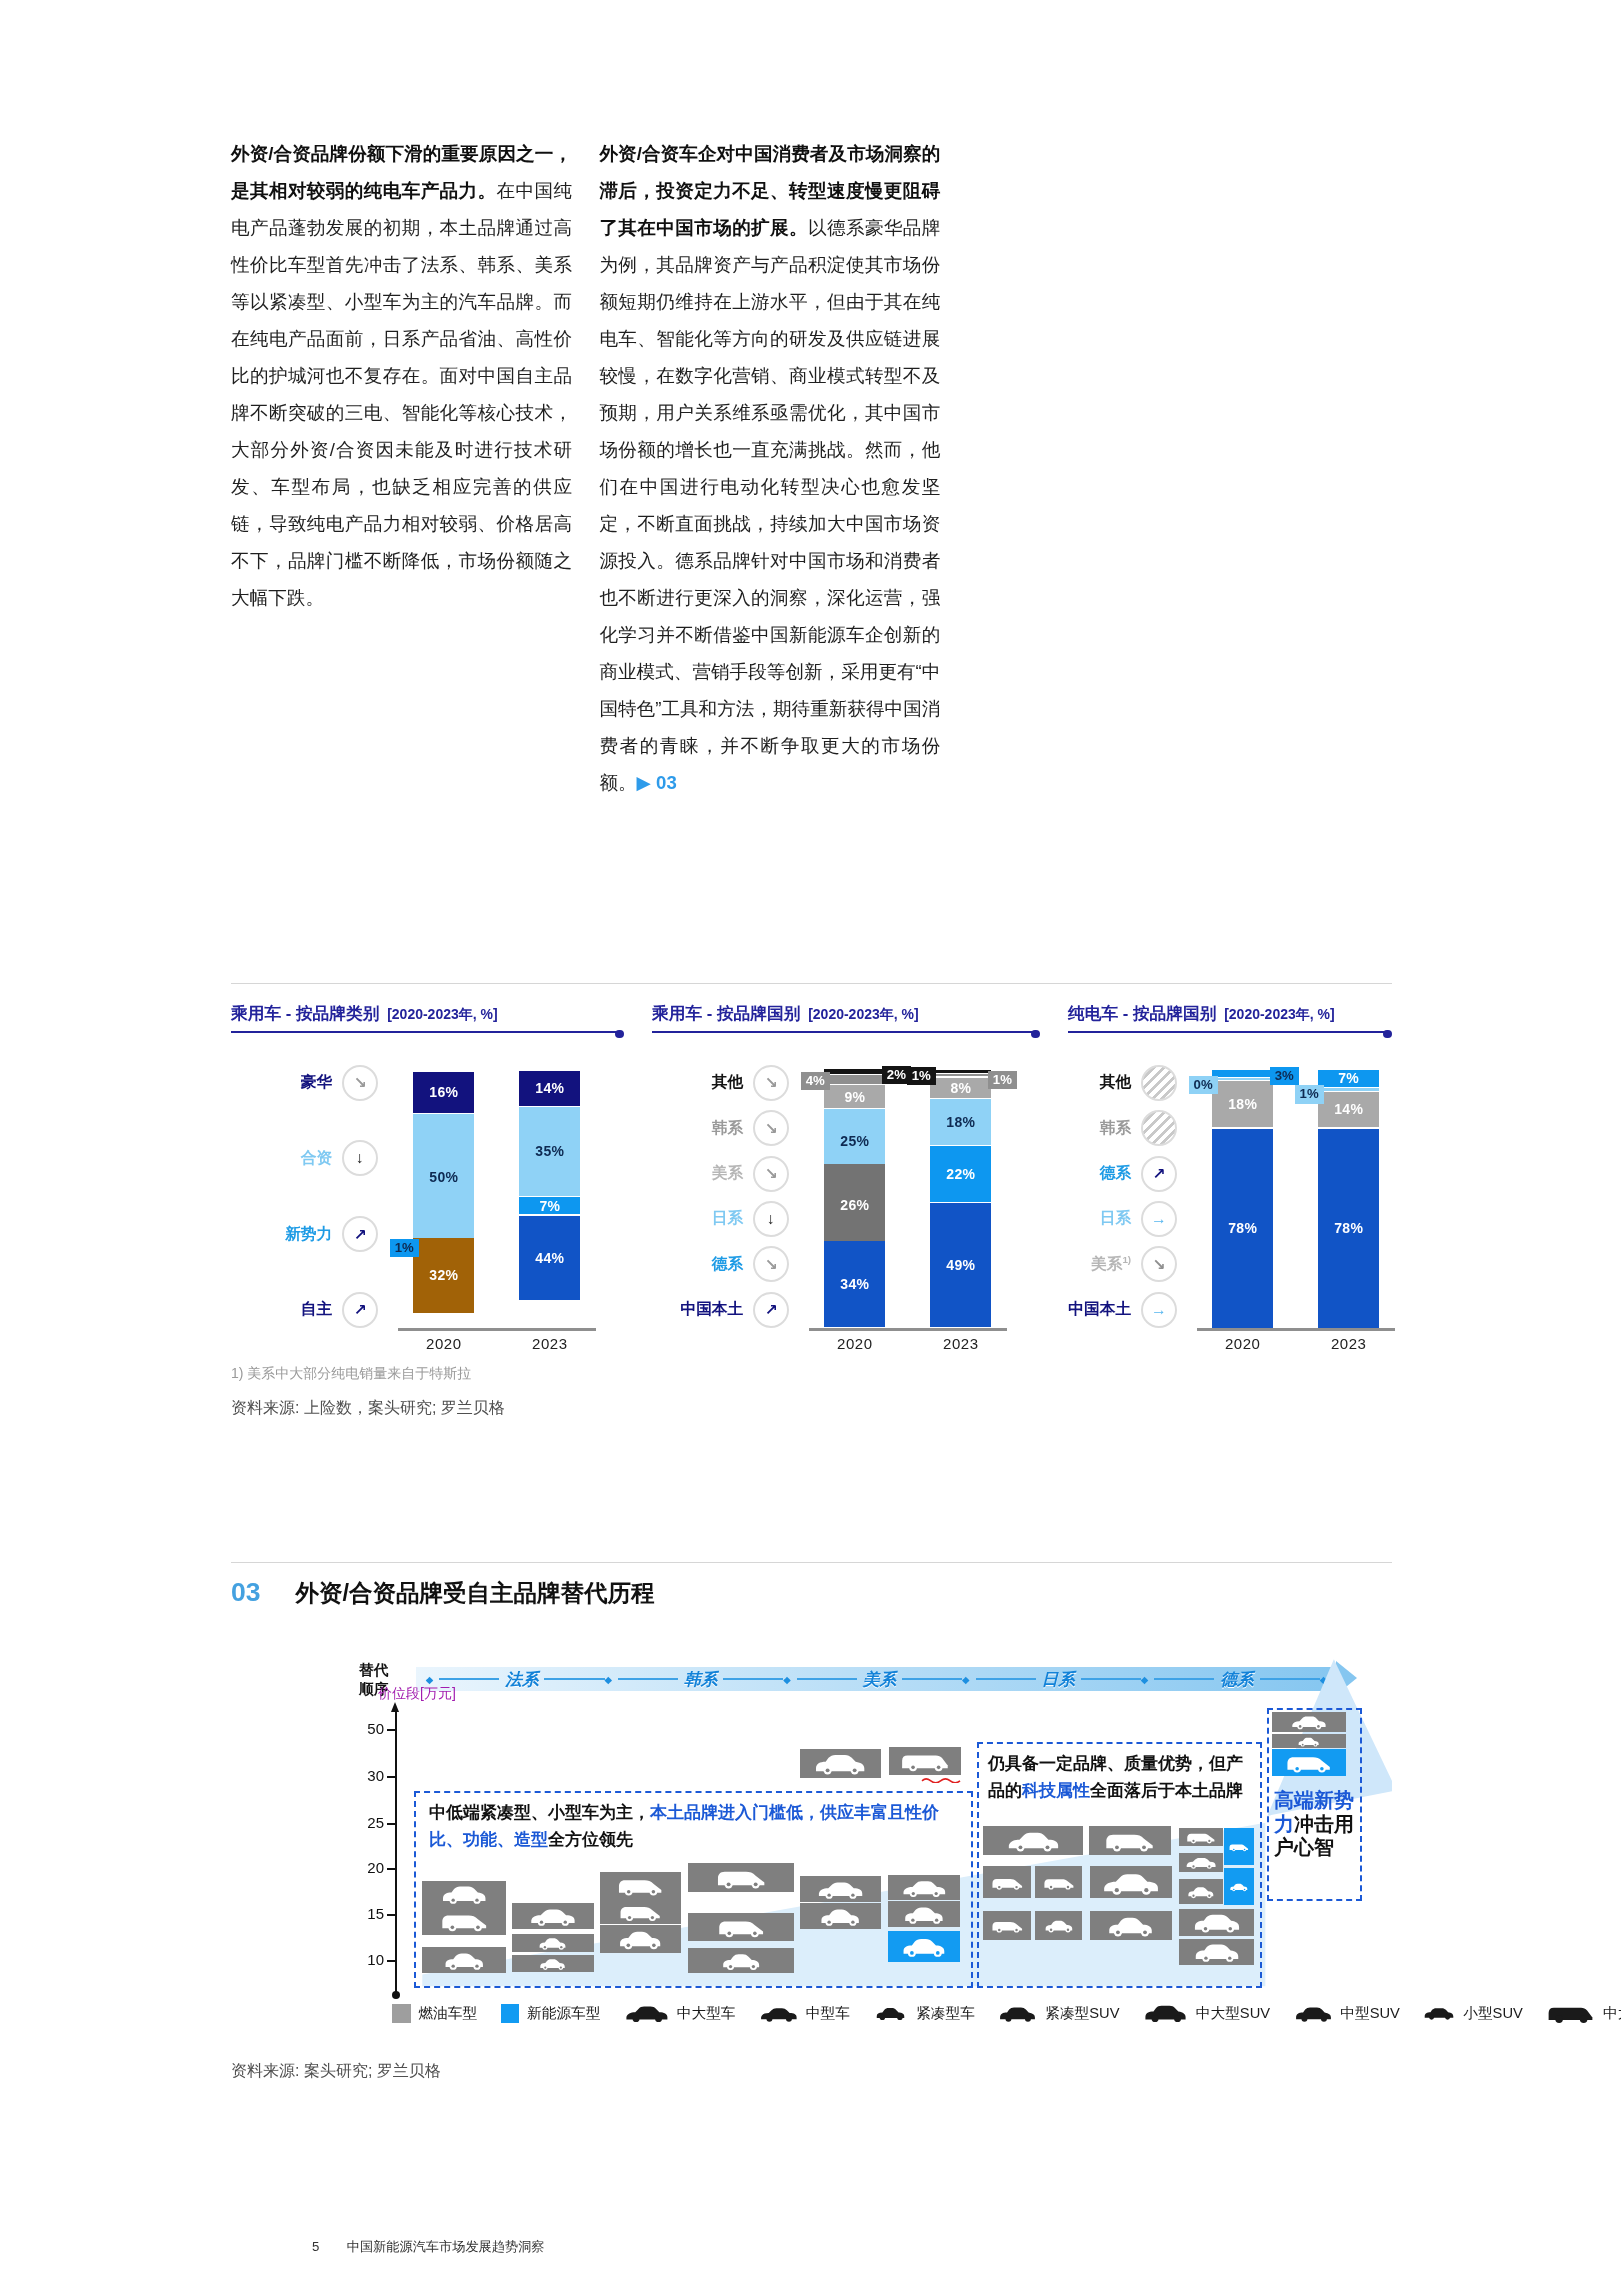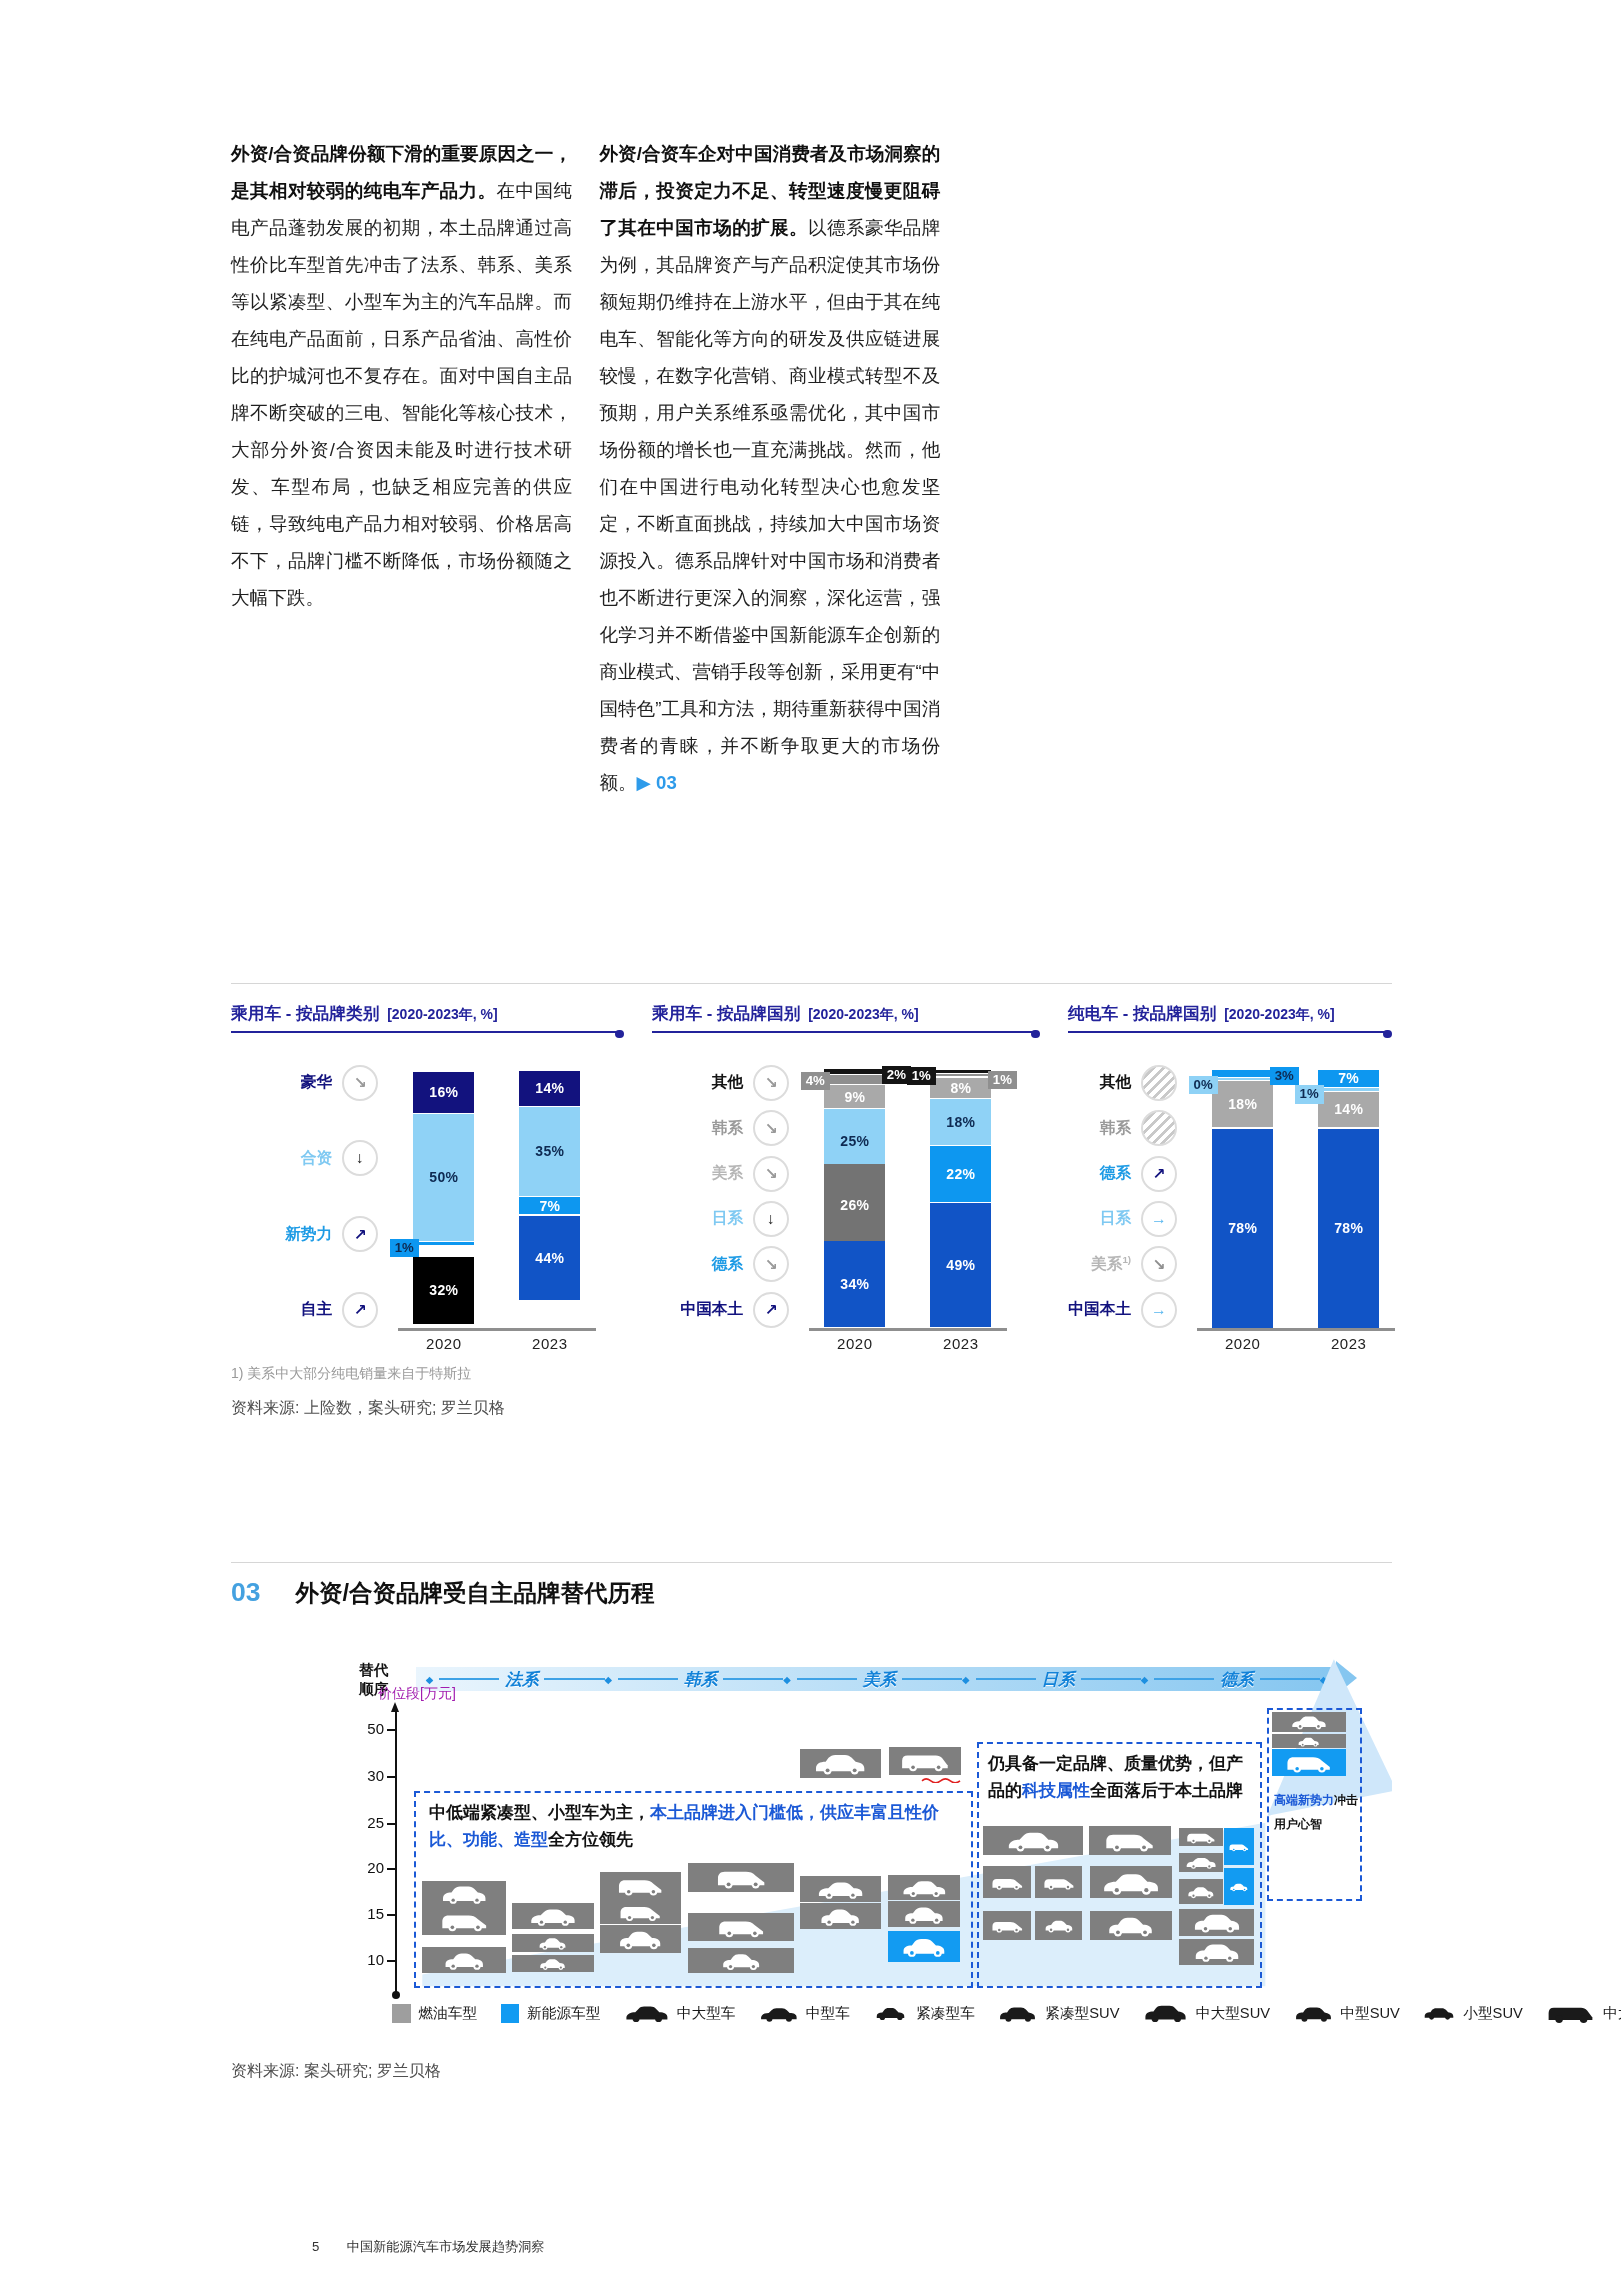--- a/index.html
+++ b/index.html
@@ -123,21 +123,21 @@
                 <span class="lg-ic" style="color: rgb(18, 18, 126);">↗</span>
               </div>
             </div>
             <div class="plot">
               <div class="axisline"></div>
               <div class="bar-col">
                 <div class="seg" style="top: 10.8px; height: 41px; background: rgb(18, 18, 126); color: rgb(255, 255, 255);">16%</div>
                 <div class="seg" style="top: 53px; height: 127px; background: rgb(143, 210, 246); color: rgb(14, 42, 82);">50%</div>
                 <div class="chip" style="background: rgb(13, 151, 240); color: rgb(14, 42, 82); top: 178px; left: -23.5px;">1%</div>
                 <div class="seg" style="top: 181px; height: 2.9px; background: rgb(13, 151, 240);"></div>
-                <div class="seg" style="top: 196px; height: 67px; background: #000000; color: rgb(255, 255, 255);">32%</div>
+                <div class="seg" style="top: 177px; height: 75px; background: #a16207; color: rgb(255, 255, 255);">32%</div>
                 <div class="year">2020</div>
               </div>
               <div class="bar-col">
                 <div class="seg" style="top: 9.8px; height: 35px; background: rgb(18, 18, 126); color: rgb(255, 255, 255);">14%</div>
                 <div class="seg" style="top: 46px; height: 89px; background: rgb(143, 210, 246); color: rgb(14, 42, 82);">35%</div>
                 <div class="seg" style="top: 136px; height: 17.6px; background: rgb(13, 151, 240); color: rgb(255, 255, 255);">7%</div>
                 <div class="seg" style="top: 155px; height: 84px; background: rgb(17, 84, 198); color: rgb(255, 255, 255);">44%</div>
                 <div class="year">2023</div>
               </div>
             </div>
@@ -656,21 +656,21 @@
             <circle cx="43" cy="19" r="4.3" fill="#ffffff"></circle>
             <circle cx="15" cy="19" r="2" fill="#129bf2"></circle>
             <circle cx="43" cy="19" r="2" fill="#129bf2"></circle>
           </svg>
         </div>
         <div class="scribble" style="left: 690px; top: 147px;"><svg width="43" height="7.8" viewBox="0 0 44 8">
             <path d="M1 5 Q 5 1 10 5 T 20 5 T 30 5 T 40 5" stroke="#e02020" stroke-width="1.6" fill="none"></path>
           </svg></div>
         <div class="anno" style="left: 198px; top: 178px; width: 541px;"><span class="dark">中低端紧凑型、小型车为主，</span><span class="blue">本土品牌进入门槛低，供应丰富且性价比、功能、造型</span><span class="dark">全方位领先</span></div>
         <div class="anno" style="left: 757px; top: 129px; width: 263px;"><span class="dark">仍具备一定品牌、质量优势，但产品的</span><span class="blue">科技属性</span><span class="dark">全面落后于本土品牌</span></div>
-        <div class="anno" style="left: 1043px; top: 167px; width: 84px; font-size: 12px; line-height: 23.5px;"><span class="blue">高端新势力</span><span class="dark">冲击用户心智</span></div>
+        <div class="anno" style="left: 1043px; top: 167px; width: 84px; font-size: 20px; line-height: 23.5px;"><span class="blue">高端新势力</span><span class="dark">冲击用户心智</span></div>
         <div class="legend03">
           <div class="leg-item">
             <span class="sw" style="background: rgb(158, 158, 158);"></span>
             <span class="leg-label">燃油车型</span>
           </div>
           <div class="leg-item">
             <span class="sw" style="background: rgb(18, 155, 242);"></span>
             <span class="leg-label">新能源车型</span>
           </div>
           <div class="leg-item">

